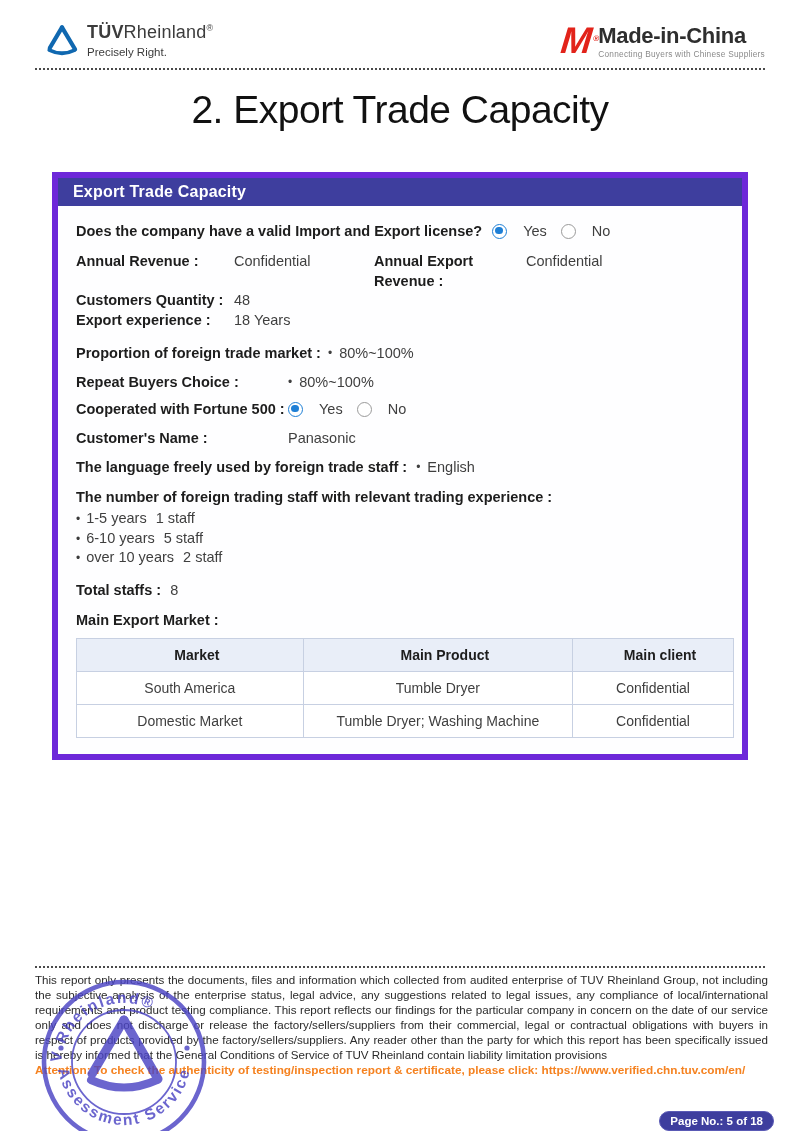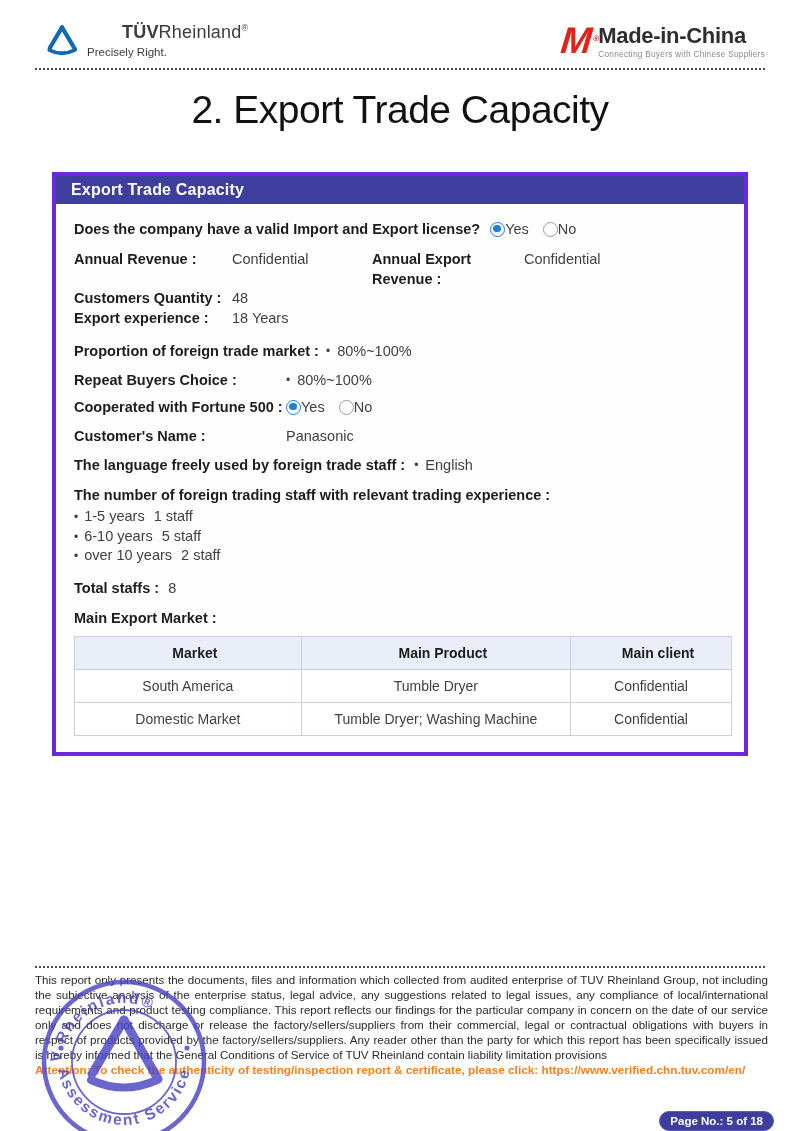--- a/index.html
+++ b/index.html
@@ -6,35 +6,35 @@
   html,body { background:#ffffff; }
   body { font-family:"Liberation Sans", sans-serif; color:#222; }
   .page { position:relative; width:800px; height:1131px; background:#fff; overflow:hidden; margin:0 auto; }
 
   
   .hdr { position:absolute; top:18px; left:35px; right:35px; height:50px; }
   .hdr-rule { position:absolute; top:68px; left:35px; right:35px; border-top:2px dotted #4a4a4a; }
   .tuv { position:absolute; left:10px; top:4px; display:flex; align-items:flex-start; }
   .tuv-tri { width:34px; height:32px; margin-right:8px; margin-top:2px; }
   .tuv-text .brand { font-size:18px; color:#3c3c3c; letter-spacing:0.2px; white-space:nowrap; }
-  .tuv-text .brand b { font-weight:700;margin-left:35px; }
+  .tuv-text .brand b { font-weight:700; }
   .tuv-text .reg { font-size:9px; vertical-align:super; color:#3c3c3c; }
   .tuv-text .tag { font-size:11.5px; color:#3c3c3c; margin-top:3px; }
   .mic { position:absolute; right:0px; top:6px; display:flex; align-items:flex-start; }
   .mic-m { position:relative; font-size:37px; font-weight:700; font-style:italic; color:#E2231A; line-height:34px; transform:skewX(-6deg); margin-right:6px; }
   .mic-reg { position:absolute; top:-2px; right:-7px; font-size:8px; font-style:normal; color:#E2231A; }
   .mic-text .brand { font-size:22px; font-weight:700; color:#2e2e2e; letter-spacing:-0.3px; line-height:24px; }
   .mic-text .tag { font-size:8.3px; color:#8a8a8a; letter-spacing:0.25px; margin-top:1px; }
 
   
   .page-title { position:absolute; top:88px; left:0; width:100%; text-align:center;
     font-size:39px; font-weight:400; color:#111; letter-spacing:-0.5px; }
 
   
-  .panel { position:absolute; left:52px; top:172px; width:696px; border:4px solid #6d28d9; background:#fefeff; }
+  .panel { position:absolute; left:52px; top:172px; width:696px; border:6px solid #6d28d9; background:#fefeff; }
   .panel-bar { height:28px; background:#3E3E9E; color:#fff; font-size:16px; font-weight:700;
     line-height:28px; padding-left:15px; letter-spacing:0.2px; }
   .panel-body { padding:0 18px 16px 18px; font-size:14.5px; color:#3a3a3a; }
   .lbl { font-weight:700; color:#1d1d1d; }
   .val { color:#3f3f3f; }
   .row { display:flex; align-items:center; }
   .q-row { margin-top:17px; }
   .q-row .lbl { margin-right:10px; }
   .rev-block { margin-top:13px; line-height:19.5px; }
   .rev-line { display:flex; }
@@ -43,21 +43,21 @@
   .w152 { width:152px; flex:none; }
   .w212 { width:212px; flex:none; }
   .bullet-val::before { content:"•"; margin-right:7px; font-size:12px; position:relative; top:-1px; }
   .mt15 { margin-top:15px;align-items:center; } .mt13 { margin-top:13px; } .mt11 { margin-top:11px; } .mt14 { margin-top:14px; }
   .staff-list { list-style:none; margin-top:4px; line-height:18.5px; }
   .staff-list li::before { content:"•"; margin-right:6px; font-size:12px; }
   .staff-count { margin-left:9px; }
 
   
   .radio-group { display:inline-flex; align-items:center; gap:14px; }
-  .radio-opt { display:inline-flex; align-items:center; gap:0; cursor:default; }
+  .radio-opt { display:inline-flex; align-items:center; gap:16px; cursor:default; }
   .rb { width:15px; height:15px; border-radius:50%; flex:none; position:relative; background:#fff; }
   .rb--on { border:1.6px solid #1E7FD6; }
   .rb--on::after { content:""; position:absolute; left:2.2px; top:2.2px; width:7.6px; height:7.6px;
     border-radius:50%; background:#1E7FD6; }
   .rb--off { border:1.4px solid #9a9a9a; }
 
   
   .mkt-table { width:658px; border-collapse:collapse; margin-top:10px; }
   .mkt-table th, .mkt-table td { border:1px solid #c7d0e2; text-align:center; height:33px; font-size:14px; }
   .mkt-table th { background:#E9EEF8; font-weight:700; color:#1d1d1d;padding-left:14px; }

